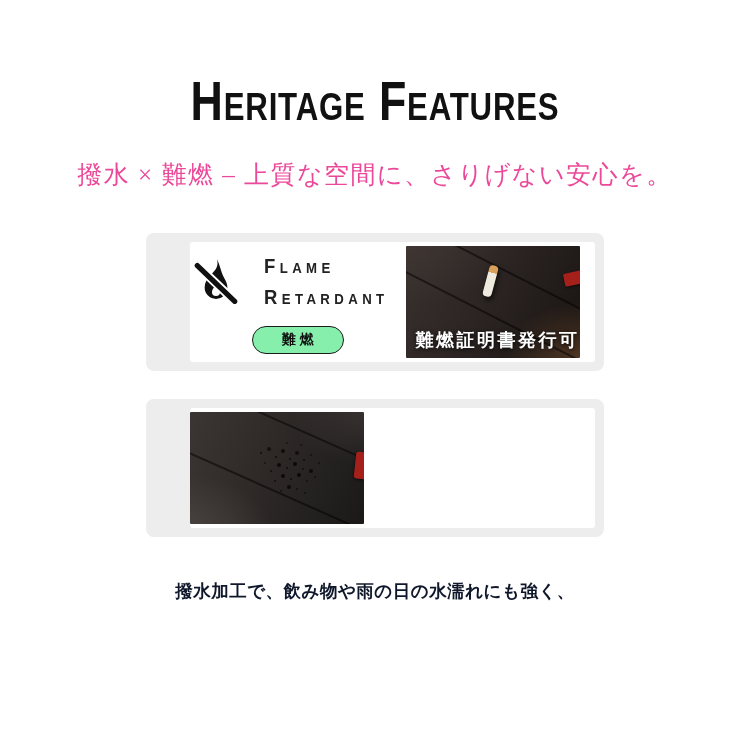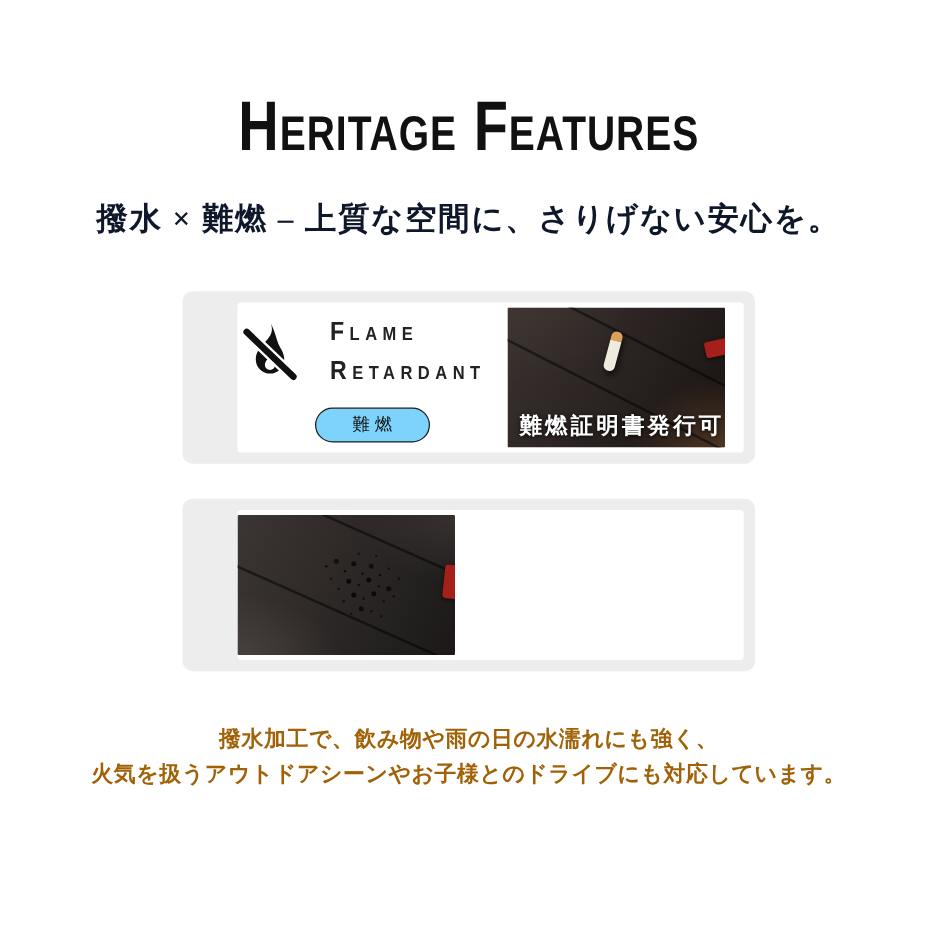--- a/index.html
+++ b/index.html
@@ -11,40 +11,40 @@
   .title{
     margin-top:70px;text-align:center;
     font-size:56px;font-weight:700;font-variant:small-caps;
     letter-spacing:1px;color:#111;
     transform:scaleX(0.8);transform-origin:center;
     white-space:nowrap;line-height:1.1;
   }
   .subtitle{
     margin-top:26px;text-align:center;
     font-family:"Liberation Serif", serif;
-    font-size:25px;font-weight:700;letter-spacing:1.5px;color:#0f172a;
+    font-size:25px;font-weight:400;letter-spacing:1.5px;color:#ec4899;
     white-space:nowrap;
   }
   
   .features{width:458px;margin:42px auto 0;display:flex;flex-direction:column;gap:28px;}
   .panel{background:#ededed;border-radius:8px;padding:9px;}
   .card{background:#ffffff;border-radius:3px;height:120px;display:flex;align-items:center;margin-left:35px;}
   .card-left{flex:1;display:flex;flex-direction:column;align-items:center;justify-content:center;gap:13px;}
   .head{display:flex;align-items:center;gap:22px;}
   .icon{width:52px;height:58px;flex:none;}
   .labels{
     font-size:21px;font-variant:small-caps;font-weight:600;letter-spacing:5px;
     line-height:1.5;color:#222;transform:scaleX(0.88);transform-origin:left center;
     white-space:nowrap;
   }
   .pill{
     border:1.5px solid #1c1c1c;border-radius:999px;
     min-width:58px;padding:4px 16px;text-align:center;
-    font-size:14px;font-weight:400;letter-spacing:4px;text-indent:4px;color:#111;
-    background:#7dd3fc;
+    font-size:14px;font-weight:700;letter-spacing:4px;text-indent:4px;color:#111;
+    background:#86efac;
   }
   
   .photo{
     width:174px;height:112px;margin-right:16px;flex:none;
     position:relative;overflow:hidden;border-radius:1px;
   }
   .photo-flame{
     background:
       radial-gradient(130px 95px at 102% 102%, rgba(122,82,48,.6), rgba(122,82,48,0) 62%),
       radial-gradient(160px 110px at 0% -10%, rgba(70,60,56,.55), rgba(70,60,56,0) 65%),
@@ -89,21 +89,21 @@
       108px 62px 0 1px rgba(8,5,5,.85),116px 68px 0 0 rgba(8,5,5,.7),
       84px 68px 0 0 rgba(8,5,5,.7), 124px 64px 0 0 rgba(8,5,5,.65),
       98px 74px 0 1px rgba(8,5,5,.8), 106px 76px 0 0 rgba(8,5,5,.7),
       90px 78px 0 0 rgba(8,5,5,.6), 114px 80px 0 0 rgba(8,5,5,.6),
       96px 30px 0 0 rgba(8,5,5,.55), 110px 32px 0 0 rgba(8,5,5,.55);
   }
   
   .description{
     margin-top:40px;text-align:center;
     font-family:"Liberation Serif", serif;
-    font-size:17.5px;font-weight:600;line-height:28px;color:#a16207;
+    font-size:17.5px;font-weight:600;line-height:28px;color:#0f172a;
     letter-spacing:0.5px;white-space:nowrap;
   }
 </style>
 </head>
 <body>
 
 <div class="title">Heritage Features</div>
 
 <div class="subtitle">撥水 × 難燃 – 上質な空間に、さりげない安心を。</div>
 
@@ -146,14 +146,13 @@
         <div class="droplets"></div>
         <div class="red-part rp2"></div>
       </div>
     </div>
   </div>
 
 </div>
 
 <div class="description">
   <div>撥水加工で、飲み物や雨の日の水濡れにも強く、</div>
-  <div>火気を扱うアウトドアシーンやお子様とのドライブにも対応しています。</div>
 </div>
 
 </body></html>

